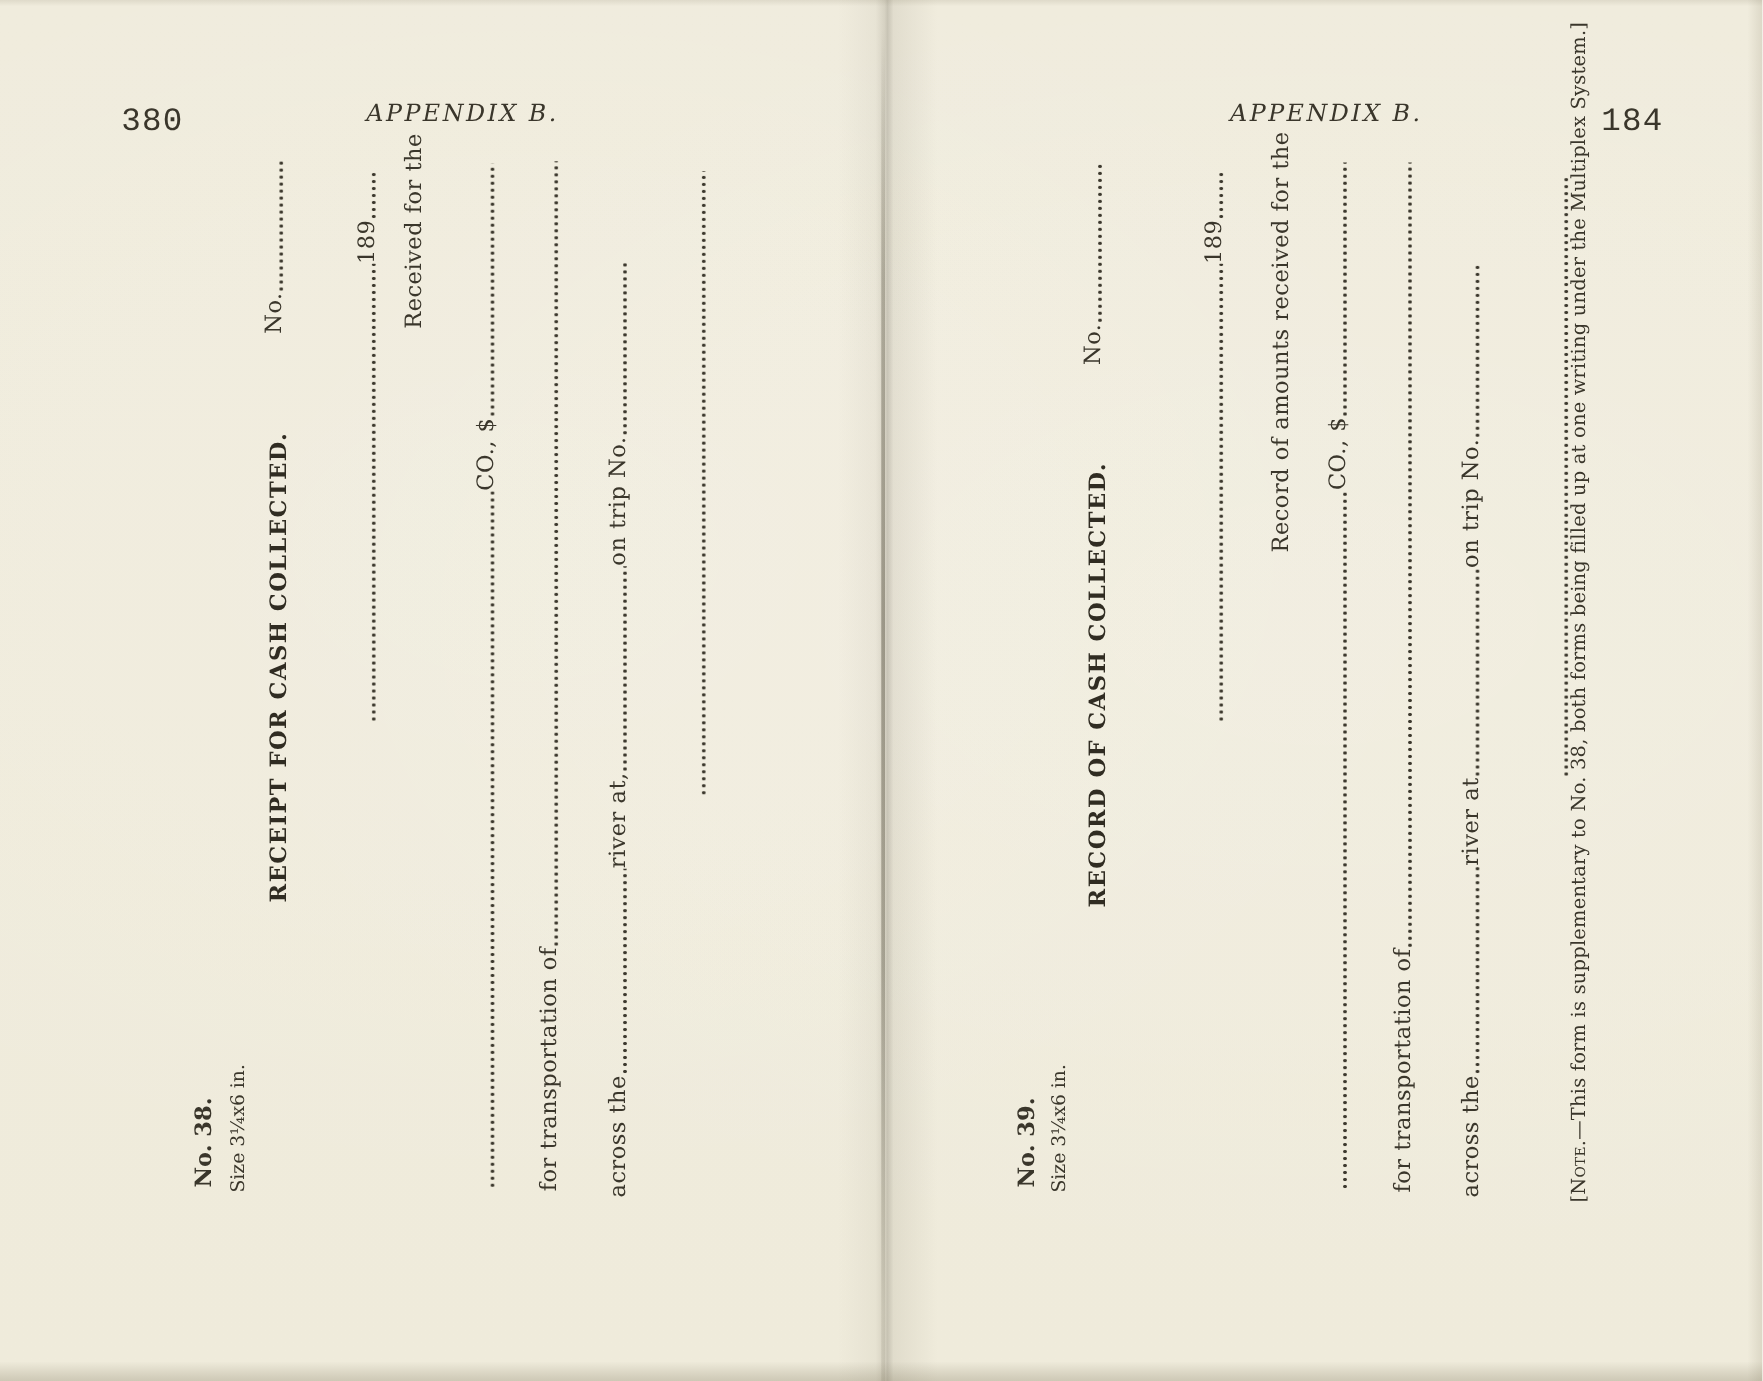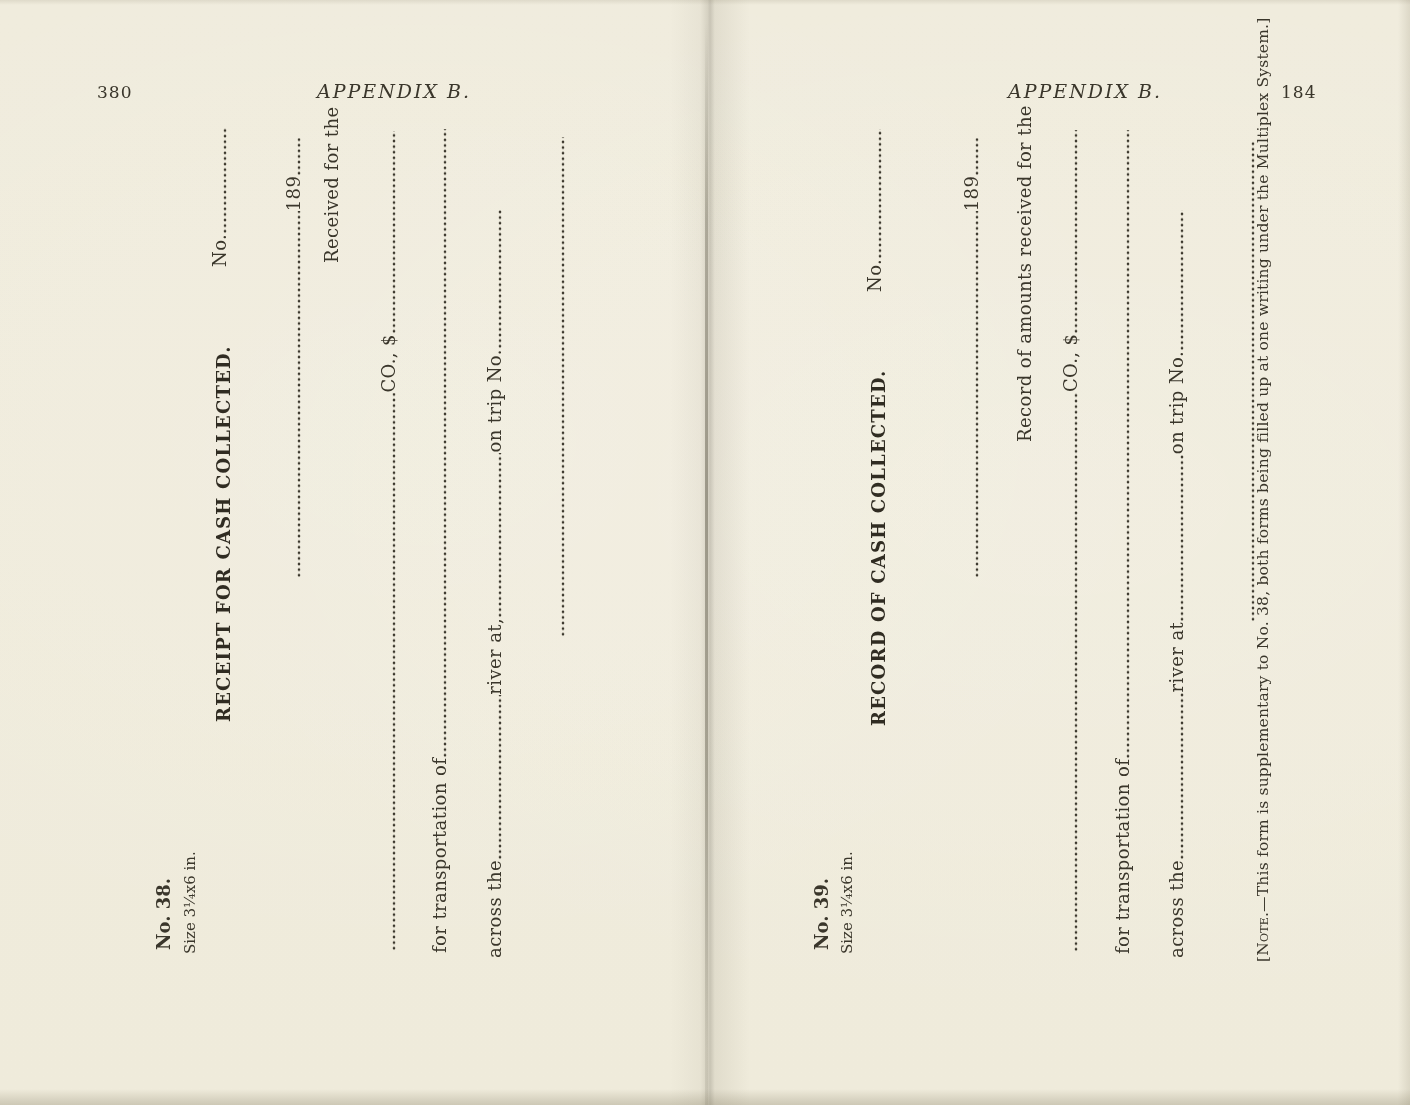--- a/index.html
+++ b/index.html
@@ -32,24 +32,24 @@
   }
   .edge-right {
     position: absolute; right: 0; top: 0; width: 12px; height: 1105px;
     background: linear-gradient(to right, rgba(0,0,0,0), rgba(118,110,84,0.16));
   }
   .edge-top {
     position: absolute; left: 0; top: 0; width: 1410px; height: 5px;
     background: linear-gradient(to bottom, rgba(118,110,84,0.14), rgba(0,0,0,0));
   }
   .pagenum {
-    position: absolute; font-size: 17px; letter-spacing: 1px;
+    position: absolute; font-size: 26px; letter-spacing: 1px; font-family: Liberation Mono, monospace;
   }
   .runhead {
-    position: absolute; font-size: 19px; font-style: italic; letter-spacing: 2px; margin-left: 24px;
+    position: absolute; font-size: 19px; font-style: italic; letter-spacing: 2px;
   }
   
   .vtext {
     position: absolute;
     transform: rotate(-90deg);
     transform-origin: 0 0;
     white-space: nowrap;
   }
   .vline {
     display: flex;

